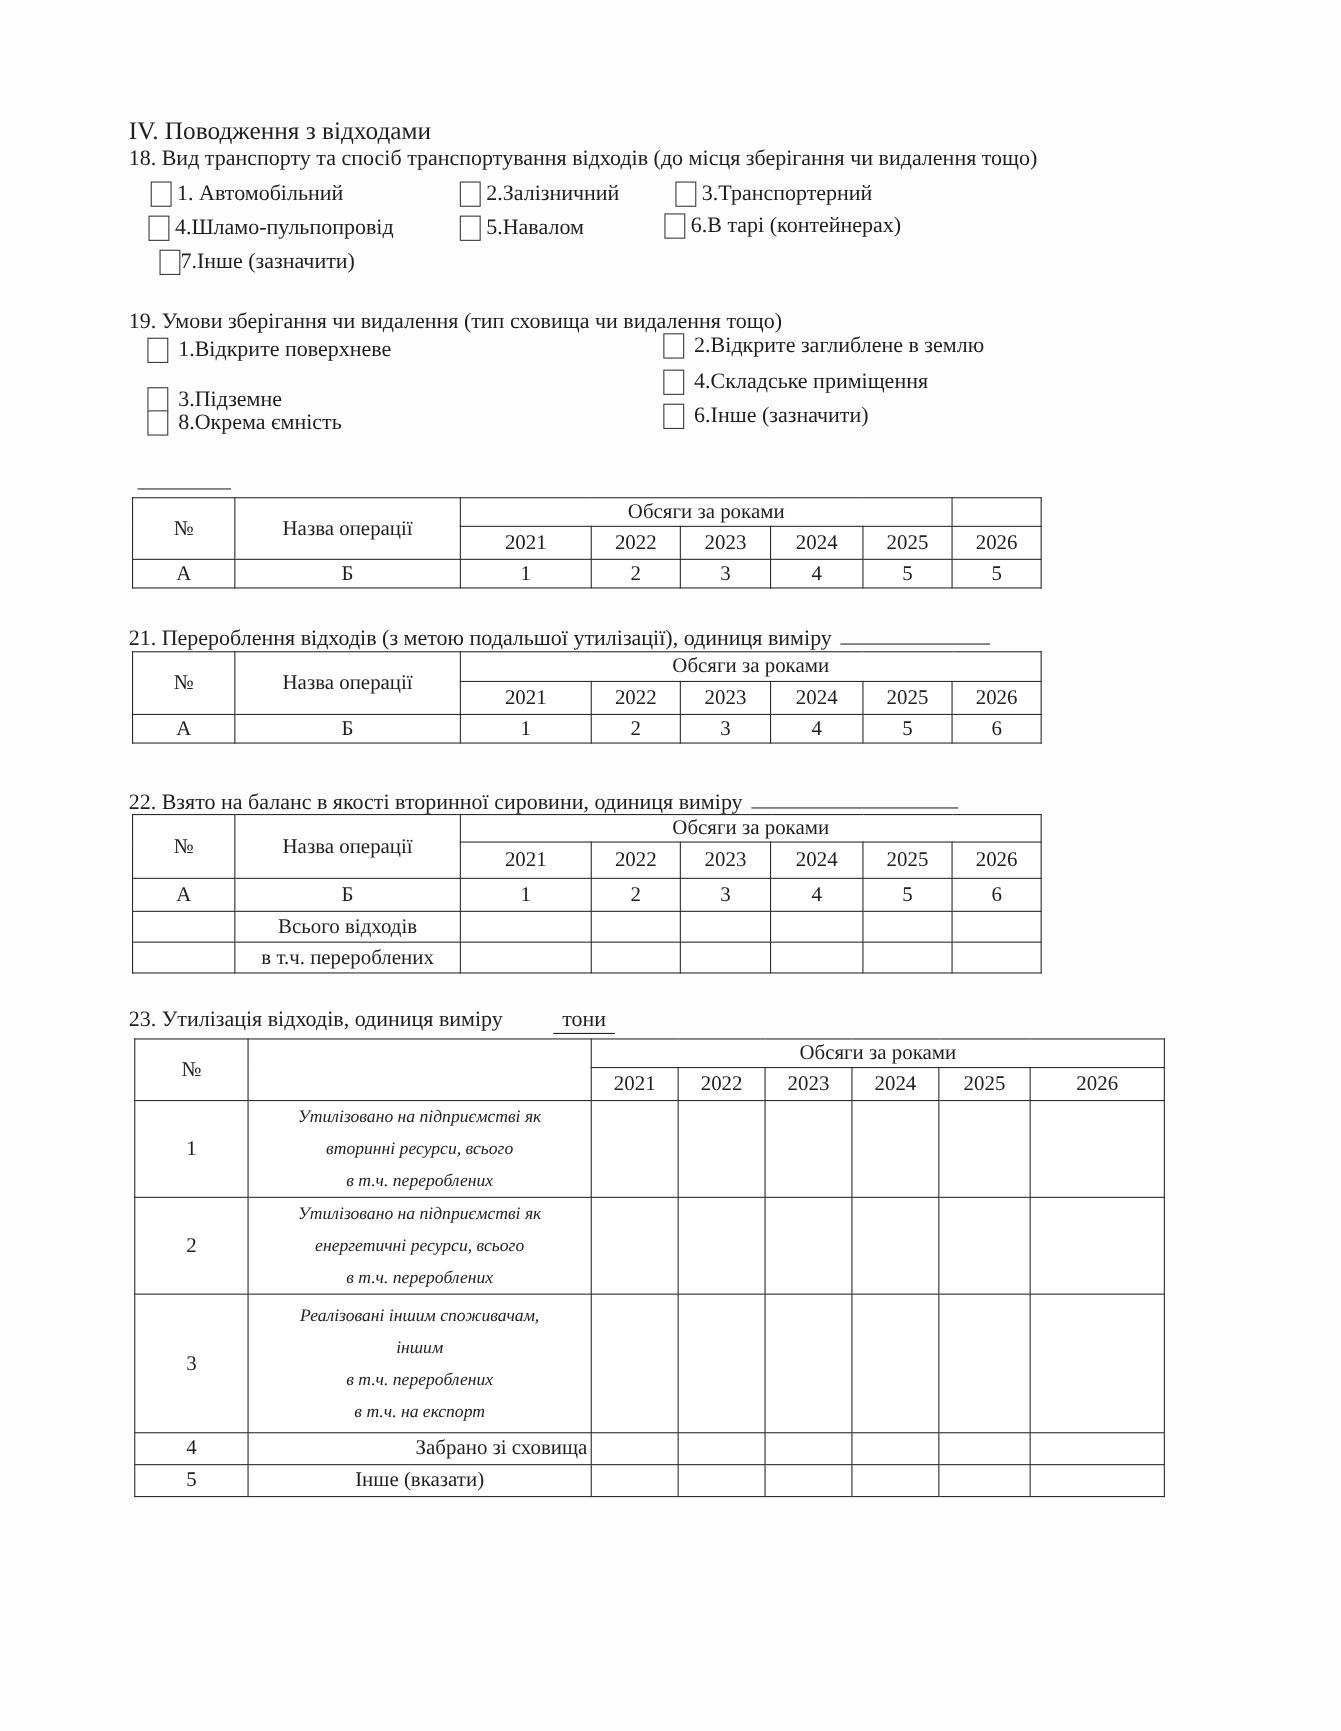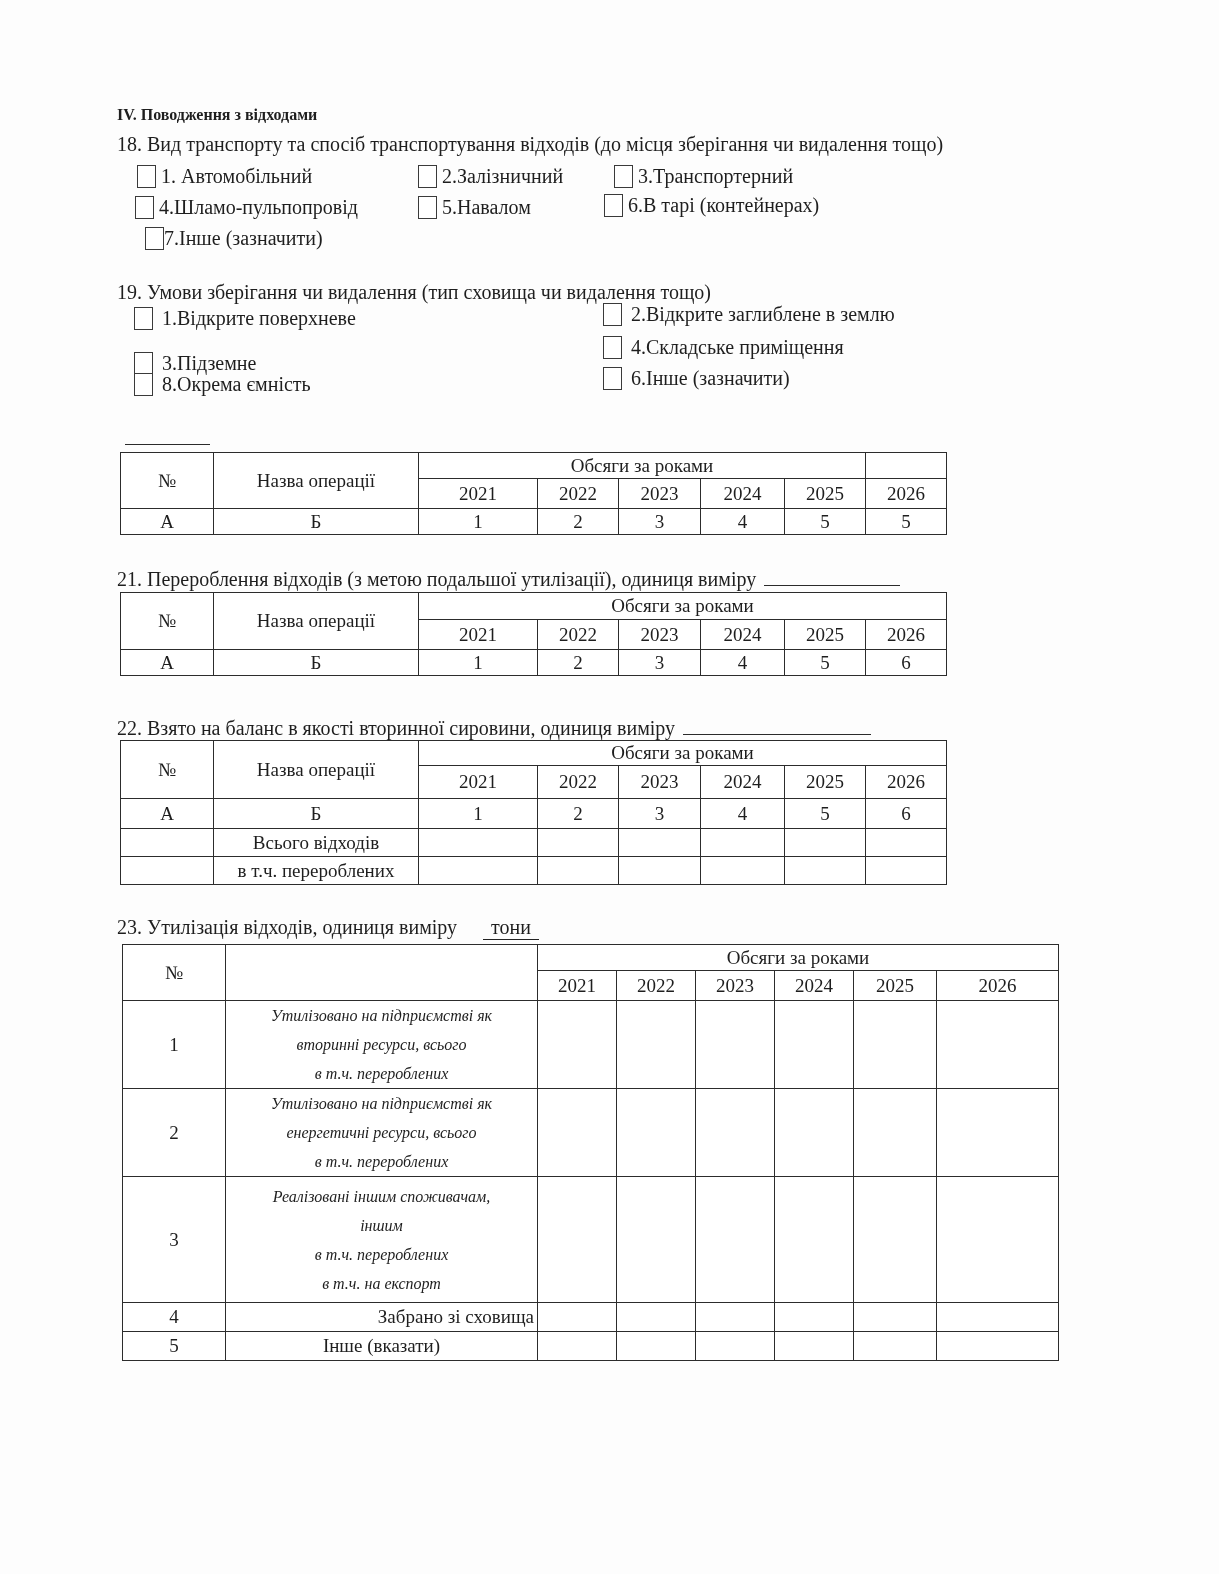--- a/index.html
+++ b/index.html
@@ -1,21 +1,21 @@
 <!DOCTYPE html>
 <html><head>
 <meta charset="utf-8">
 <style>
   html,body{margin:0;padding:0;background:#ffffff;}
   .sheet{
     position:relative;width:1219px;height:1574px;background:#fdfdfd;
     font-family:"Liberation Serif","DejaVu Serif",serif;color:#1e1e1e;overflow:hidden;
   }
   .abs{position:absolute;white-space:nowrap;}
-  .heading{font-weight:bold;font-size:16px;}
+  .heading{font-weight:normal;font-size:23px;}
   .qtitle{font-size:20px;}
   .blank{display:inline-block;border-bottom:1.6px solid #2b2b2b;height:18px;vertical-align:baseline;}
   .cb-item{position:absolute;display:flex;align-items:flex-end;font-size:20px;white-space:nowrap;cursor:default;}
   .cb{width:17px;height:21px;border:1.7px solid #3a3a3a;background:#fff;flex:none;display:inline-block;margin-right:5px;margin-top:0;}
   table.t{position:absolute;border-collapse:collapse;table-layout:fixed;font-size:19px;color:#1e1e1e;background:#fff;}
   table.t th,table.t td{border:1.7px solid #2c2c2c;font-weight:normal;text-align:center;vertical-align:middle;padding:0 3px;overflow:hidden;}
   td.lblcell{text-align:left;padding:2px 6px;white-space:nowrap;}
   .ln{line-height:29px;font-size:16px;font-style:italic;}
   .ln-c{text-align:center;}
   .unit{display:inline-block;border-bottom:1.8px solid #222;padding:0 8px;font-size:20px;}
@@ -219,21 +219,21 @@
       <td></td>
       <td></td>
       <td></td>
       <td></td>
       <td></td>
       <td></td>
     </tr>
   </tbody>
     </table>
 
-  <div class="abs qtitle" style="left:117px;top:916px"><span>23. Утилізація відходів, одиниця виміру</span><span class="unit" style="margin-left:26px">тони</span></div>
+  <div class="abs qtitle" style="left:117px;top:916px"><span>23. Утилізація відходів, одиниця виміру</span><span class="unit" style="margin-left:46px">тони</span></div>
 
   <table class="t" style="left:122px;top:944px;width:936px">
     <colgroup>
       <col style="width:103px">
         <col style="width:312px">
         <col style="width:79px">
         <col style="width:79px">
       <col style="width:79px">
         <col style="width:79px">
         <col style="width:83px">

